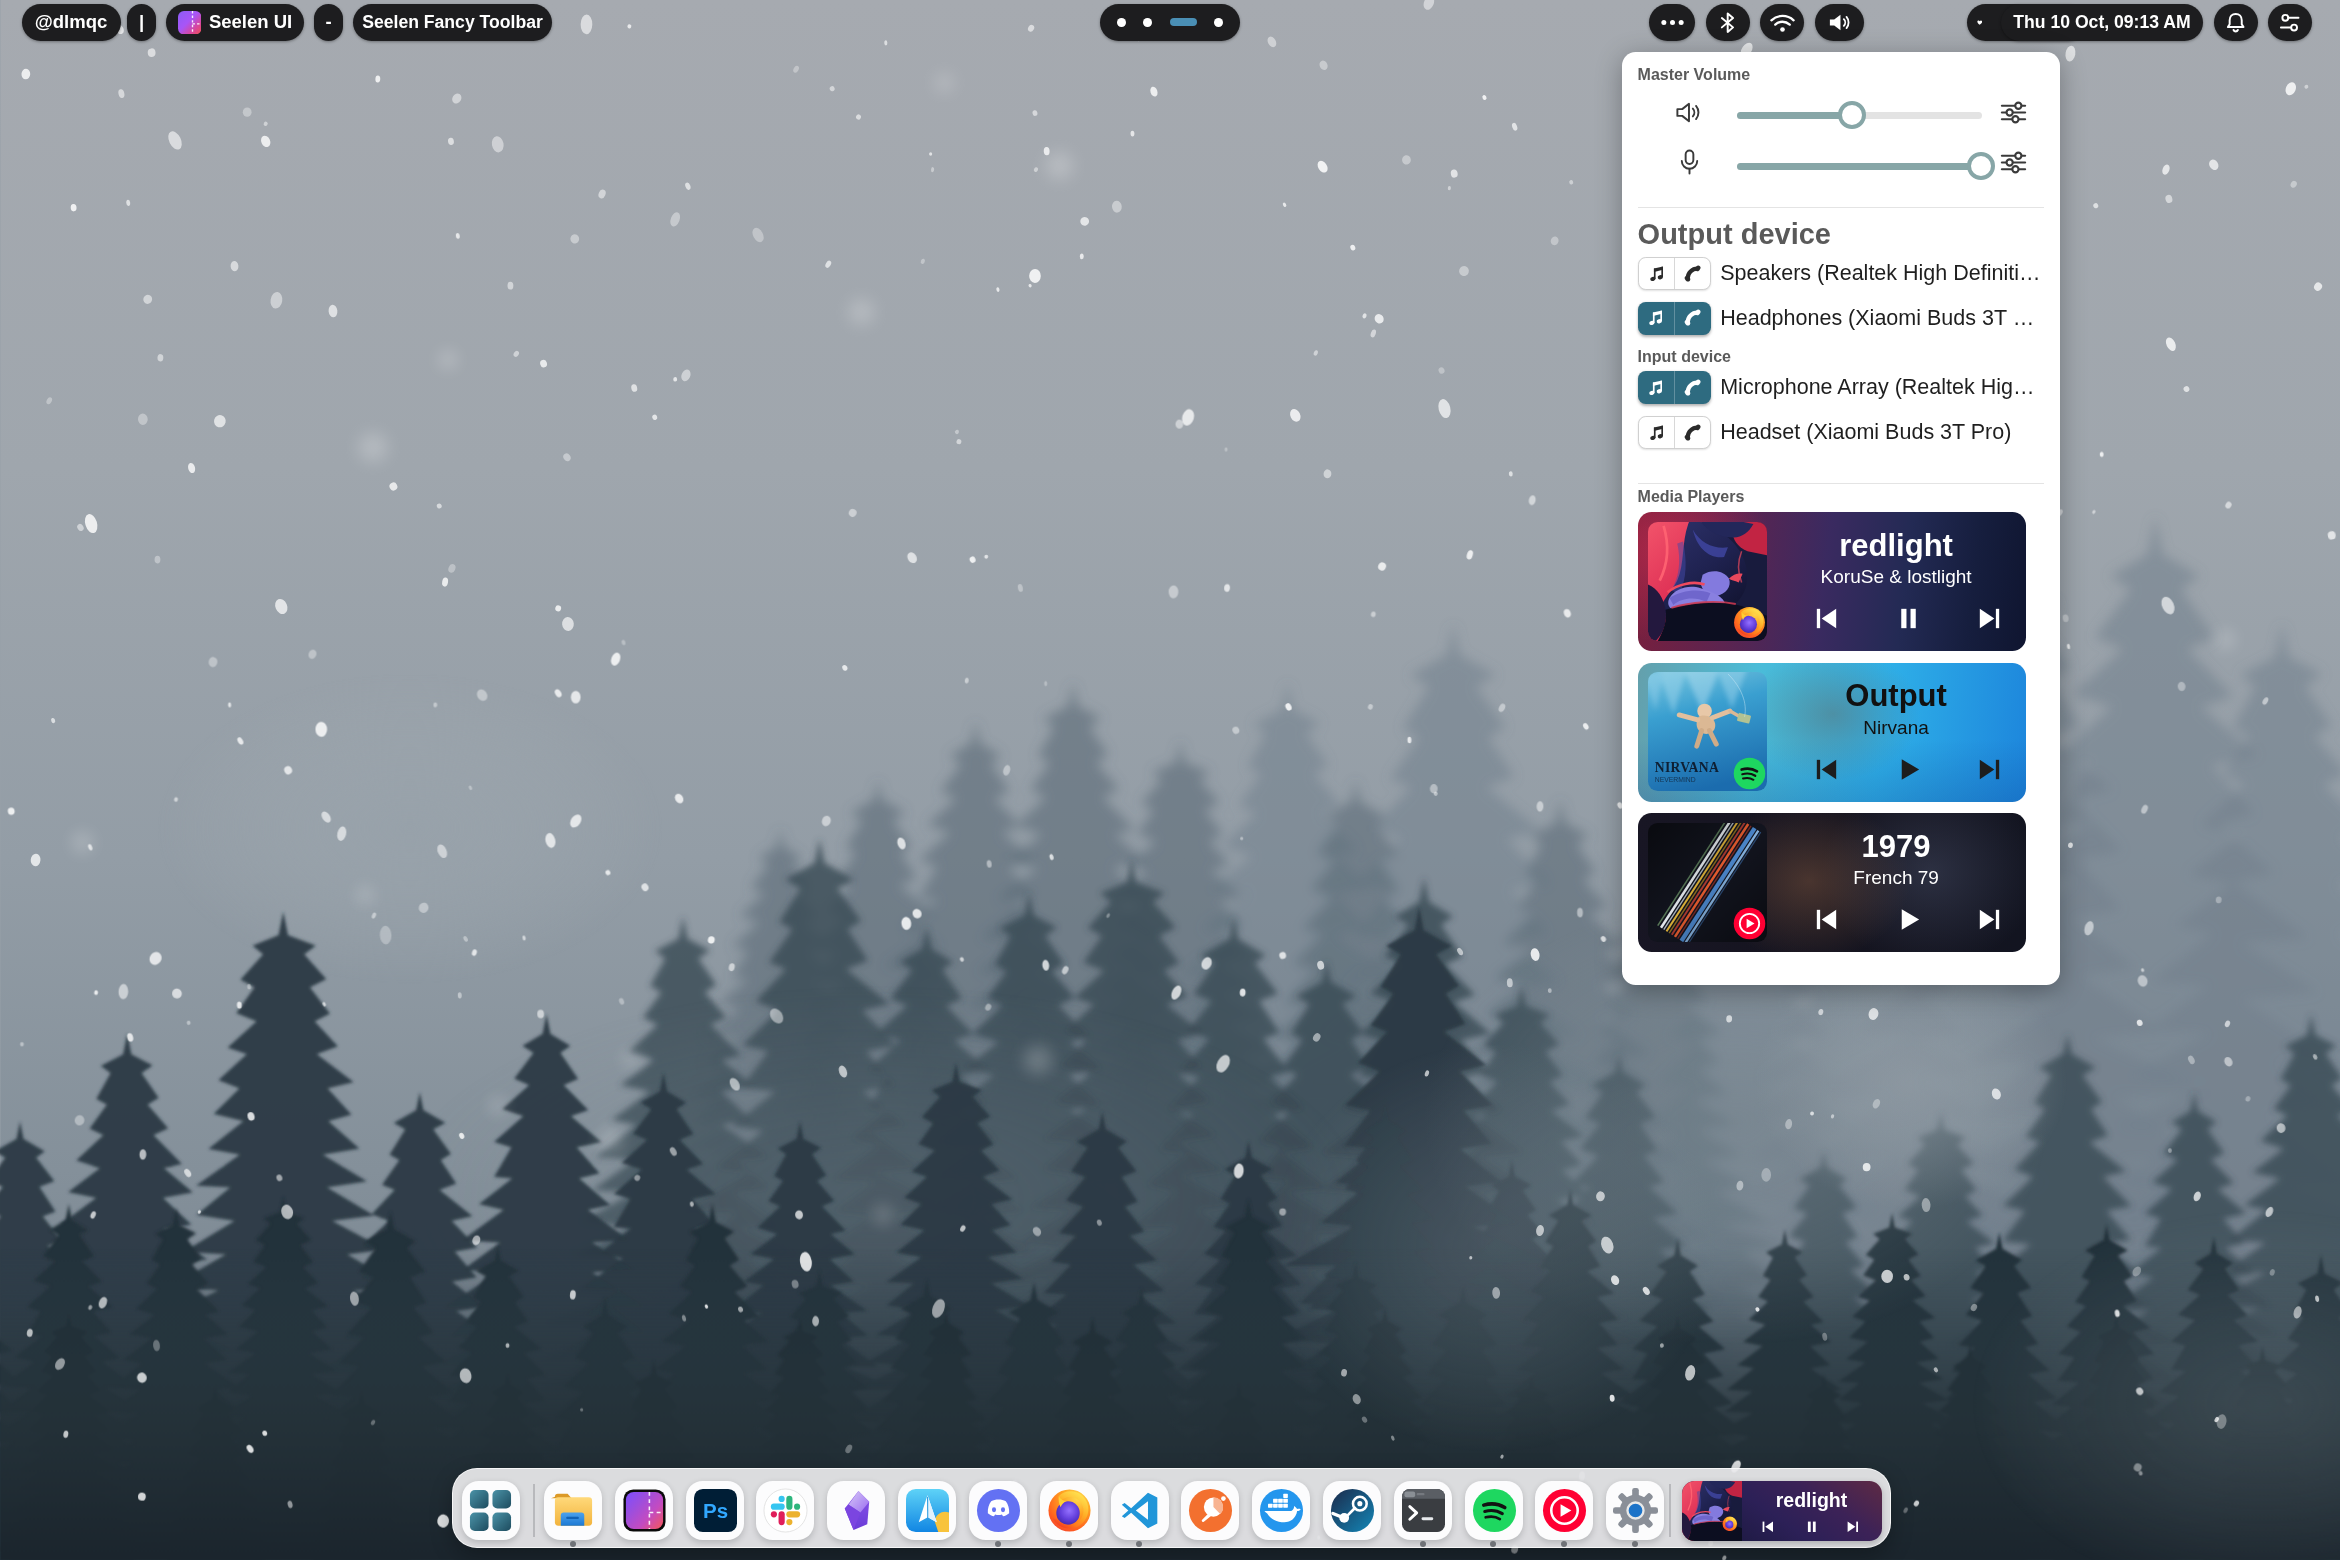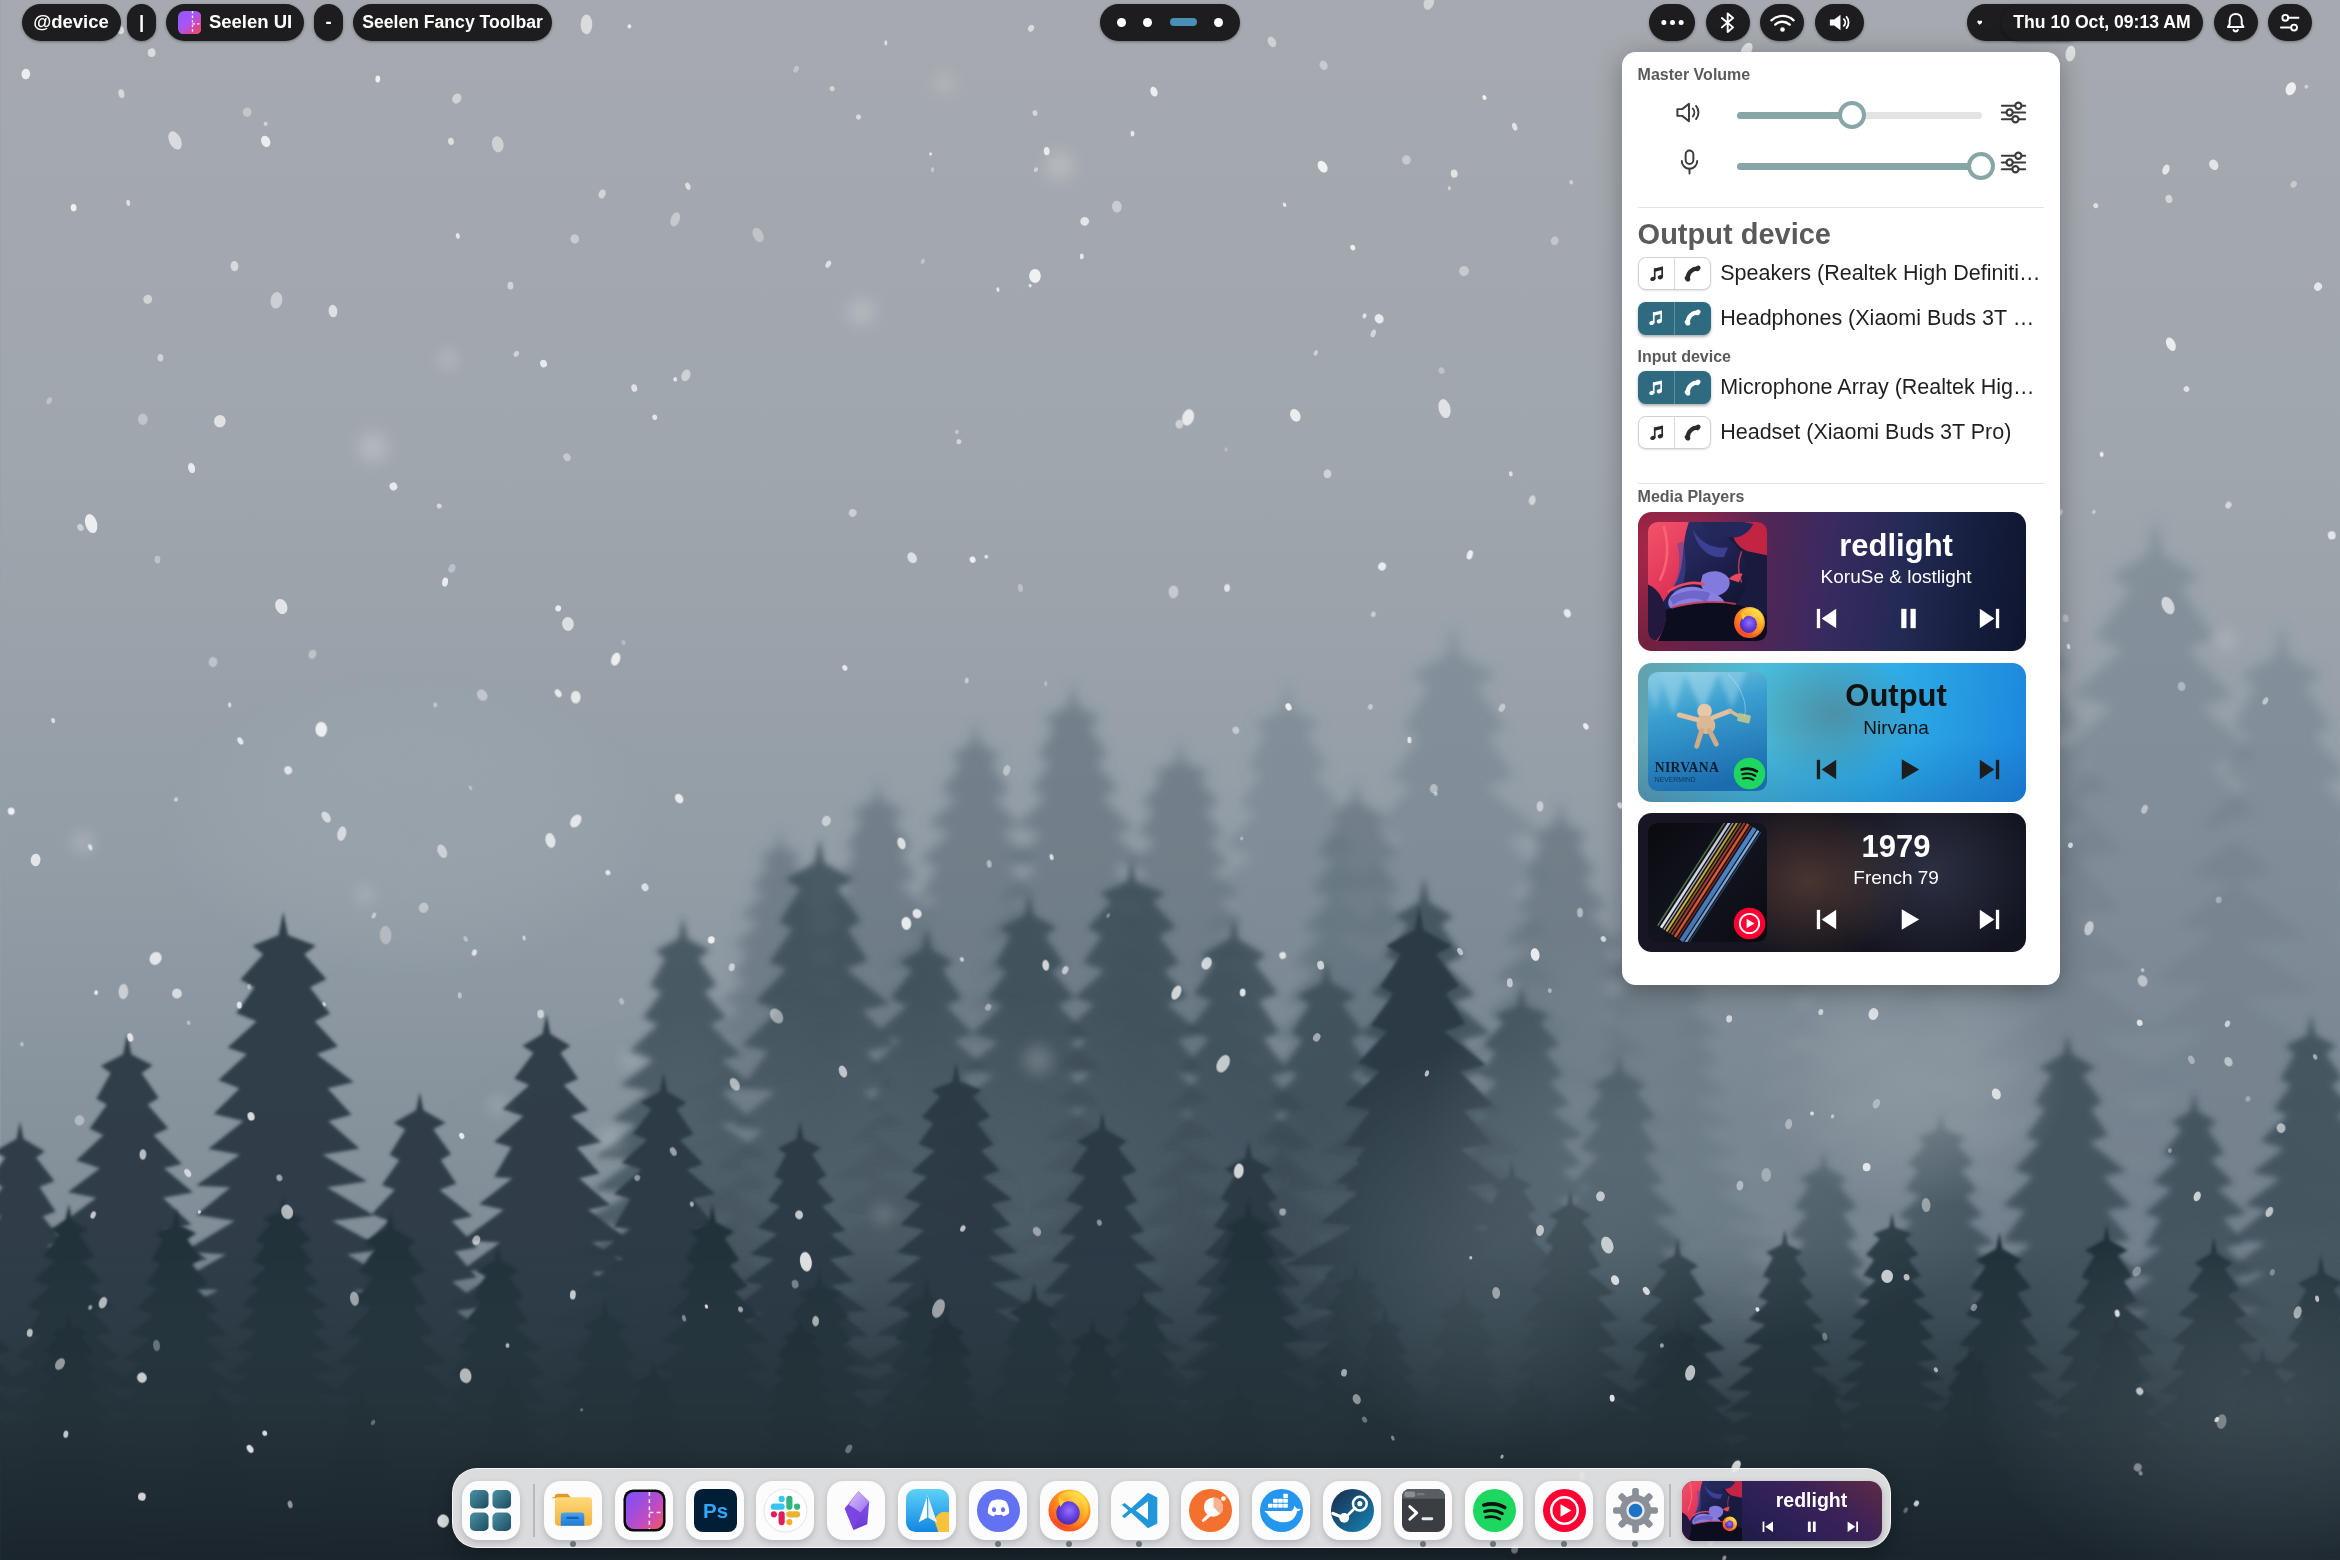--- a/index.html
+++ b/index.html
@@ -594,21 +594,21 @@
         <circle cx="1064" cy="1087" r="15" fill="#fff" opacity="0.22" filter="url(#blur8)"></circle>
         <circle cx="382" cy="459" r="15" fill="#fff" opacity="0.22" filter="url(#blur8)"></circle>
         <circle cx="905" cy="1246" r="10" fill="#fff" opacity="0.22" filter="url(#blur8)"></circle>
         <circle cx="2282" cy="656" r="10" fill="#fff" opacity="0.22" filter="url(#blur8)"></circle>
         <circle cx="1086" cy="170" r="14" fill="#fff" opacity="0.22" filter="url(#blur8)"></circle>
         <circle cx="626" cy="1170" r="13" fill="#fff" opacity="0.22" filter="url(#blur8)"></circle>
         <circle cx="883" cy="320" r="13" fill="#fff" opacity="0.22" filter="url(#blur8)"></circle>
         <circle cx="510" cy="1134" r="9" fill="#fff" opacity="0.22" filter="url(#blur8)"></circle>
       </g>
 </svg>
-<div class="pill" style="left:21.5px;width:99px;padding:0 15.6px;">@device</div>
+<div class="pill" style="left:21.5px;width:99px;padding:0 15.6px;">@dlmqc</div>
     <div class="pill" style="left:127px;width:29px;padding:0 0px;">|</div>
     <div class="pill" style="left:166px;width:138px;padding:0 11.7px;">
       <svg width="23.4" height="23.4" viewBox="0 0 24 24" xmlns="http://www.w3.org/2000/svg" style="">
         <defs>
           <linearGradient id="slg24" x1="0" y1="0" x2="1" y2="1">
 <stop offset="0" stop-color="#8b5cf6"></stop>
             <stop offset="0.45" stop-color="#a855f7"></stop>
             <stop offset="0.75" stop-color="#d9469b"></stop>
             <stop offset="1" stop-color="#ef5350"></stop>
           </linearGradient>

